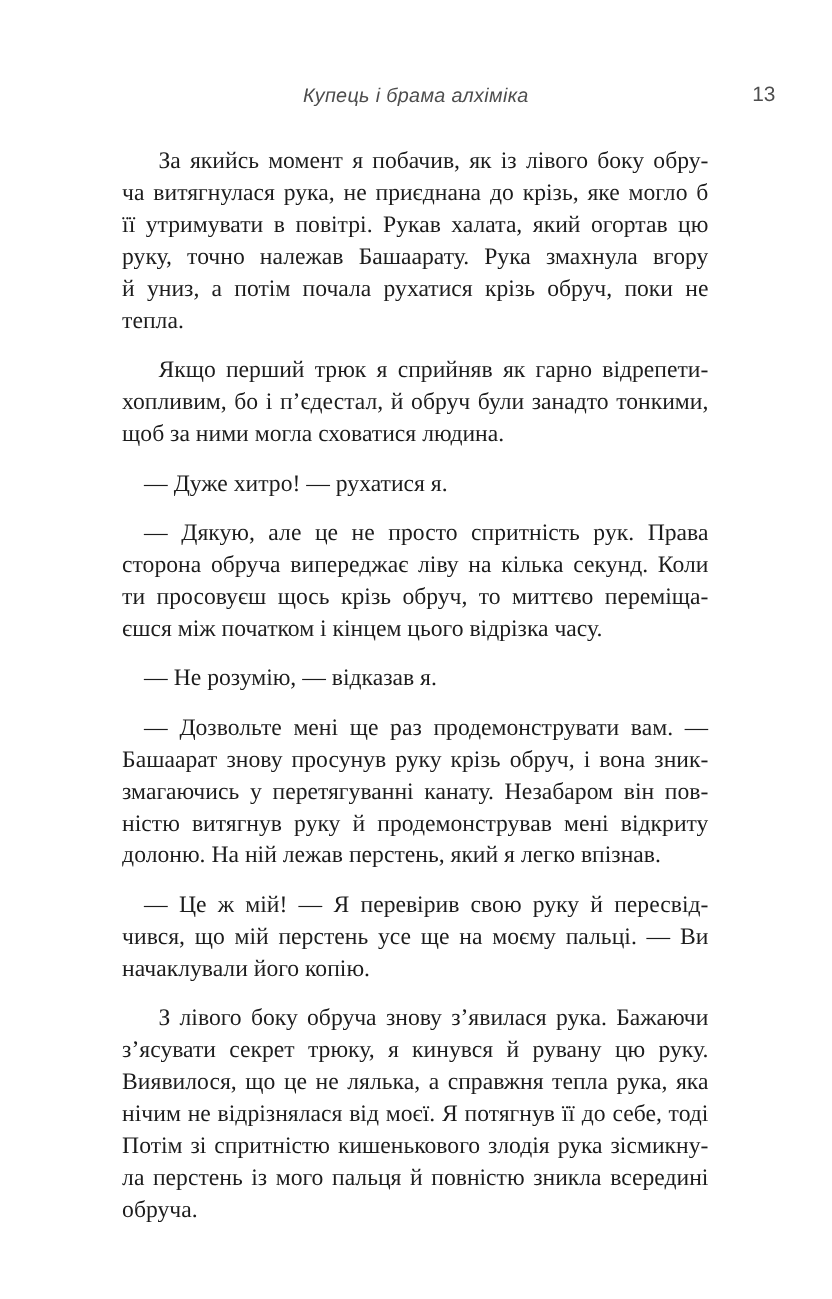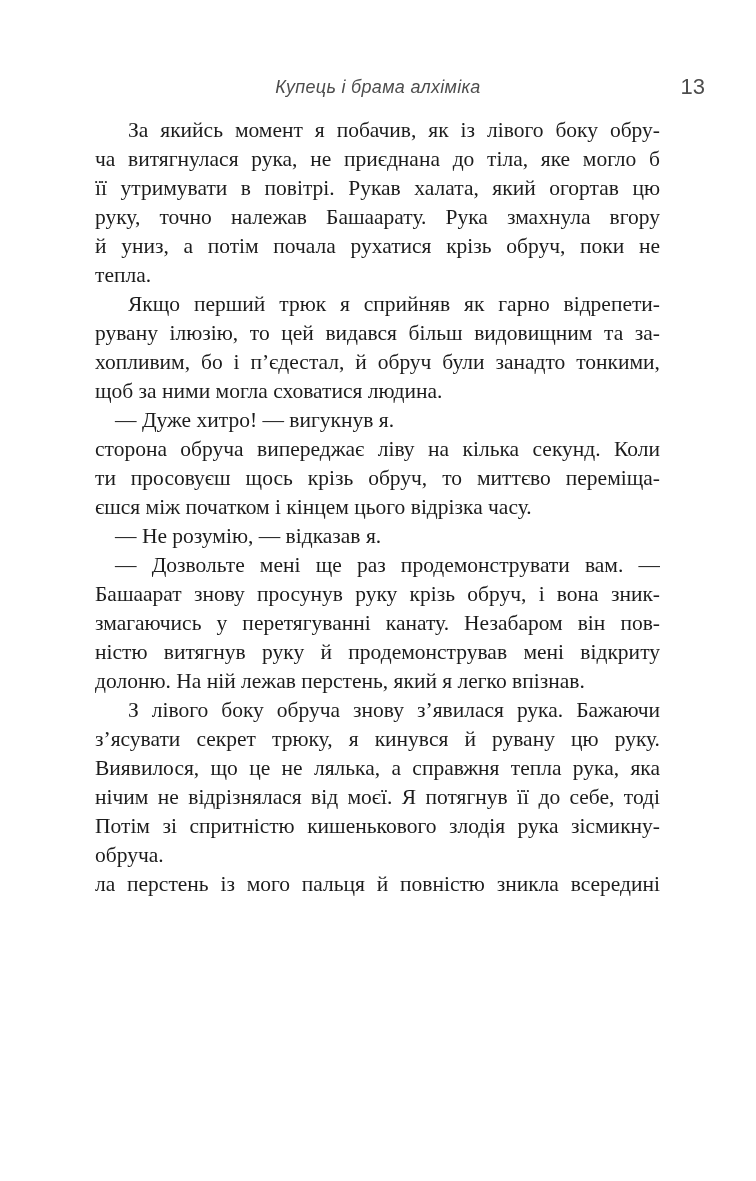--- a/index.html
+++ b/index.html
@@ -38,33 +38,33 @@
     font-size:18px;
     line-height:22px;
     letter-spacing:0.3px;
     color:var(--header-color);
   }
   .running-header .pagenum{
     position:absolute;
     top:0;
     right:51px;
     font-family:"Liberation Sans","DejaVu Sans",sans-serif;
-    font-size:22px;
+    font-size:19px;
     line-height:22px;
     color:var(--header-color);
   }
   .page-body{
     position:absolute;
     top:116px;
     left:95px;
     width:565px;
     font-size:21.5px;
     color:var(--text-color);
   }
-  .paragraph{margin:0;}
+  .paragraph{margin:16px;}
   .line{
     height:29px;
     line-height:29px;
     overflow:hidden;
     text-align:justify;
     text-align-last:justify;
     white-space:normal;
   }
   .line.last{
     text-align-last:left;
@@ -80,53 +80,58 @@
 <body>
 
 <div class="page">
   <header class="running-header">
     <span class="title">Купець і брама алхіміка</span>
     <span class="pagenum">13</span>
   </header>
   <main class="page-body">
       <div class="paragraph">
         <div class="line first">За якийсь момент я побачив, як із лівого боку обру-</div>
-        <div class="line">ча витягнулася рука, не приєднана до тіла, яке могло б</div>
+        <div class="line">ча витягнулася рука, не приєднана до крізь, яке могло б</div>
         <div class="line">її утримувати в повітрі. Рукав халата, який огортав цю</div>
         <div class="line">руку, точно належав Башаарату. Рука змахнула вгору</div>
         <div class="line">й униз, а потім почала рухатися крізь обруч, поки не</div>
         <div class="line last">тепла.</div>
       </div>
       <div class="paragraph">
         <div class="line first">Якщо перший трюк я сприйняв як гарно відрепети-</div>
-        <div class="line">рувану ілюзію, то цей видався більш видовищним та за-</div>
         <div class="line">хопливим, бо і п’єдестал, й обруч були занадто тонкими,</div>
         <div class="line last">щоб за ними могла сховатися людина.</div>
       </div>
       <div class="paragraph">
-        <div class="line first-dialogue last">— Дуже хитро! — вигукнув я.</div>
+        <div class="line first-dialogue last">— Дуже хитро! — рухатися я.</div>
       </div>
       <div class="paragraph">
+        <div class="line first-dialogue">— Дякую, але це не просто спритність рук. Права</div>
         <div class="line">сторона обруча випереджає ліву на кілька секунд. Коли</div>
         <div class="line">ти просовуєш щось крізь обруч, то миттєво переміща-</div>
         <div class="line last">єшся між початком і кінцем цього відрізка часу.</div>
       </div>
       <div class="paragraph">
         <div class="line first-dialogue last">— Не розумію, — відказав я.</div>
       </div>
       <div class="paragraph">
         <div class="line first-dialogue">— Дозвольте мені ще раз продемонструвати вам. —</div>
         <div class="line">Башаарат знову просунув руку крізь обруч, і вона зник-</div>
         <div class="line">змагаючись у перетягуванні канату. Незабаром він пов-</div>
         <div class="line">ністю витягнув руку й продемонстрував мені відкриту</div>
         <div class="line last">долоню. На ній лежав перстень, який я легко впізнав.</div>
       </div>
       <div class="paragraph">
+        <div class="line first-dialogue">— Це ж мій! — Я перевірив свою руку й пересвід-</div>
+        <div class="line">чився, що мій перстень усе ще на моєму пальці. — Ви</div>
+        <div class="line last">начаклували його копію.</div>
+      </div>
+      <div class="paragraph">
         <div class="line first">З лівого боку обруча знову з’явилася рука. Бажаючи</div>
         <div class="line">з’ясувати секрет трюку, я кинувся й рувану цю руку.</div>
         <div class="line">Виявилося, що це не лялька, а справжня тепла рука, яка</div>
         <div class="line">нічим не відрізнялася від моєї. Я потягнув її до себе, тоді</div>
         <div class="line">Потім зі спритністю кишенькового злодія рука зісмикну-</div>
+        <div class="line">ла перстень із мого пальця й повністю зникла всередині</div>
         <div class="line last">обруча.</div>
-        <div class="line">ла перстень із мого пальця й повністю зникла всередині</div>
       </div>
     </main>
 </div>
 
 </body></html>

